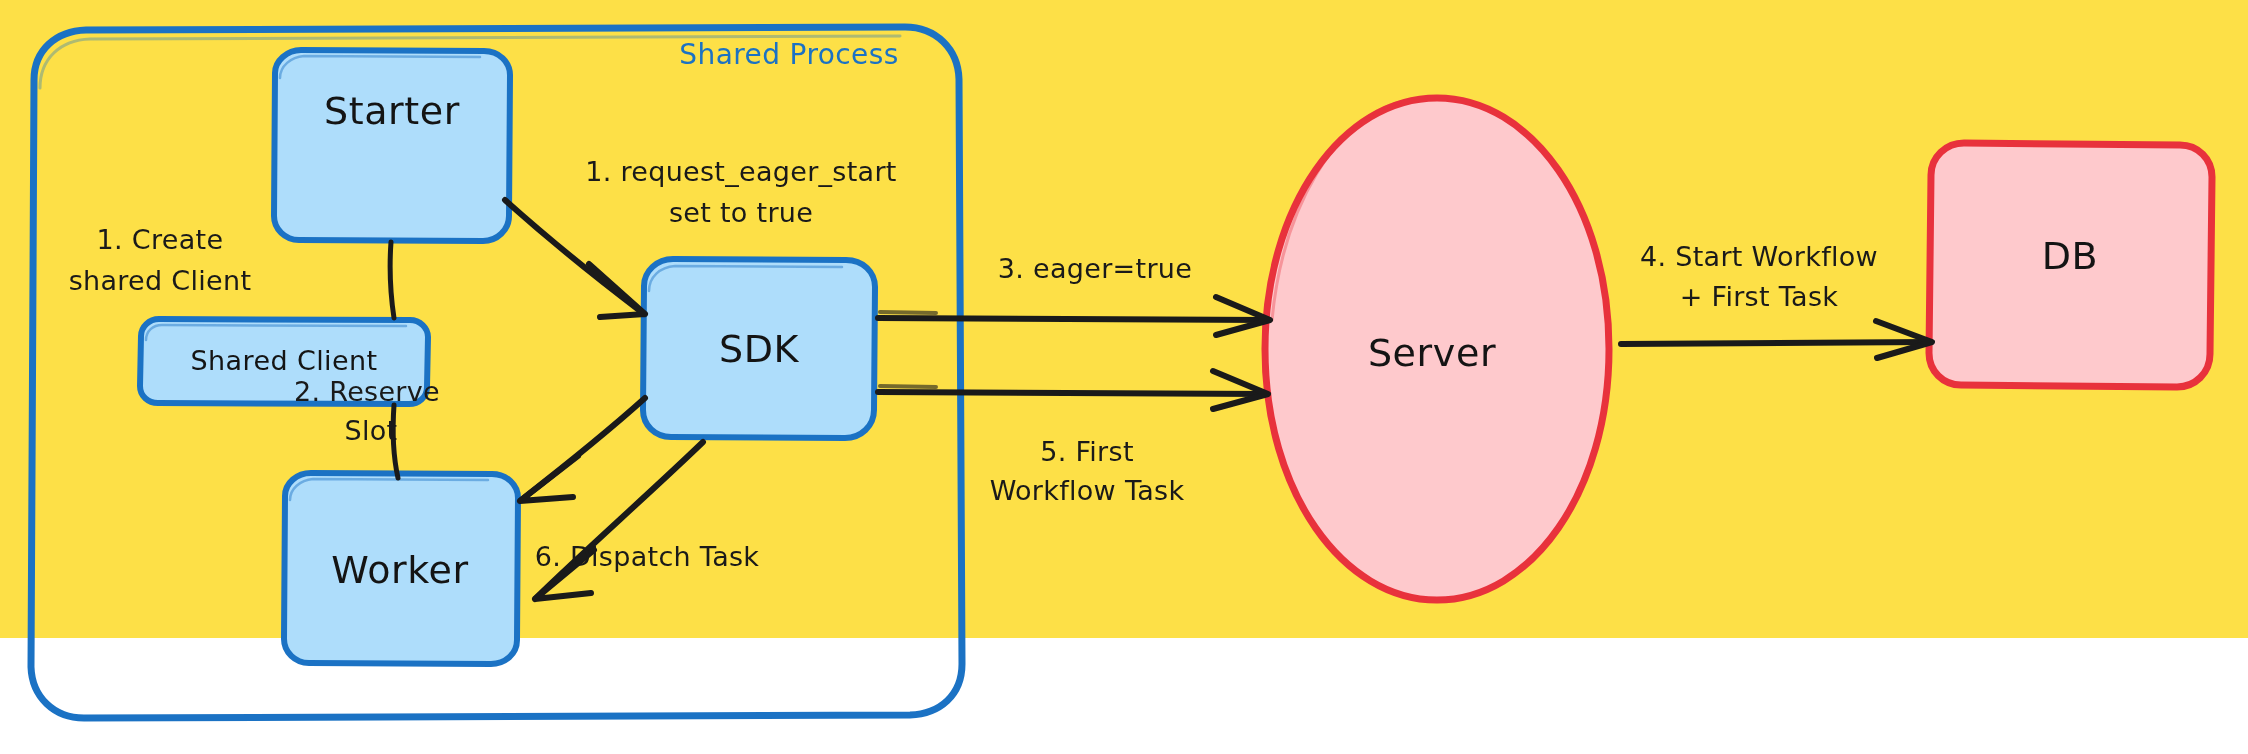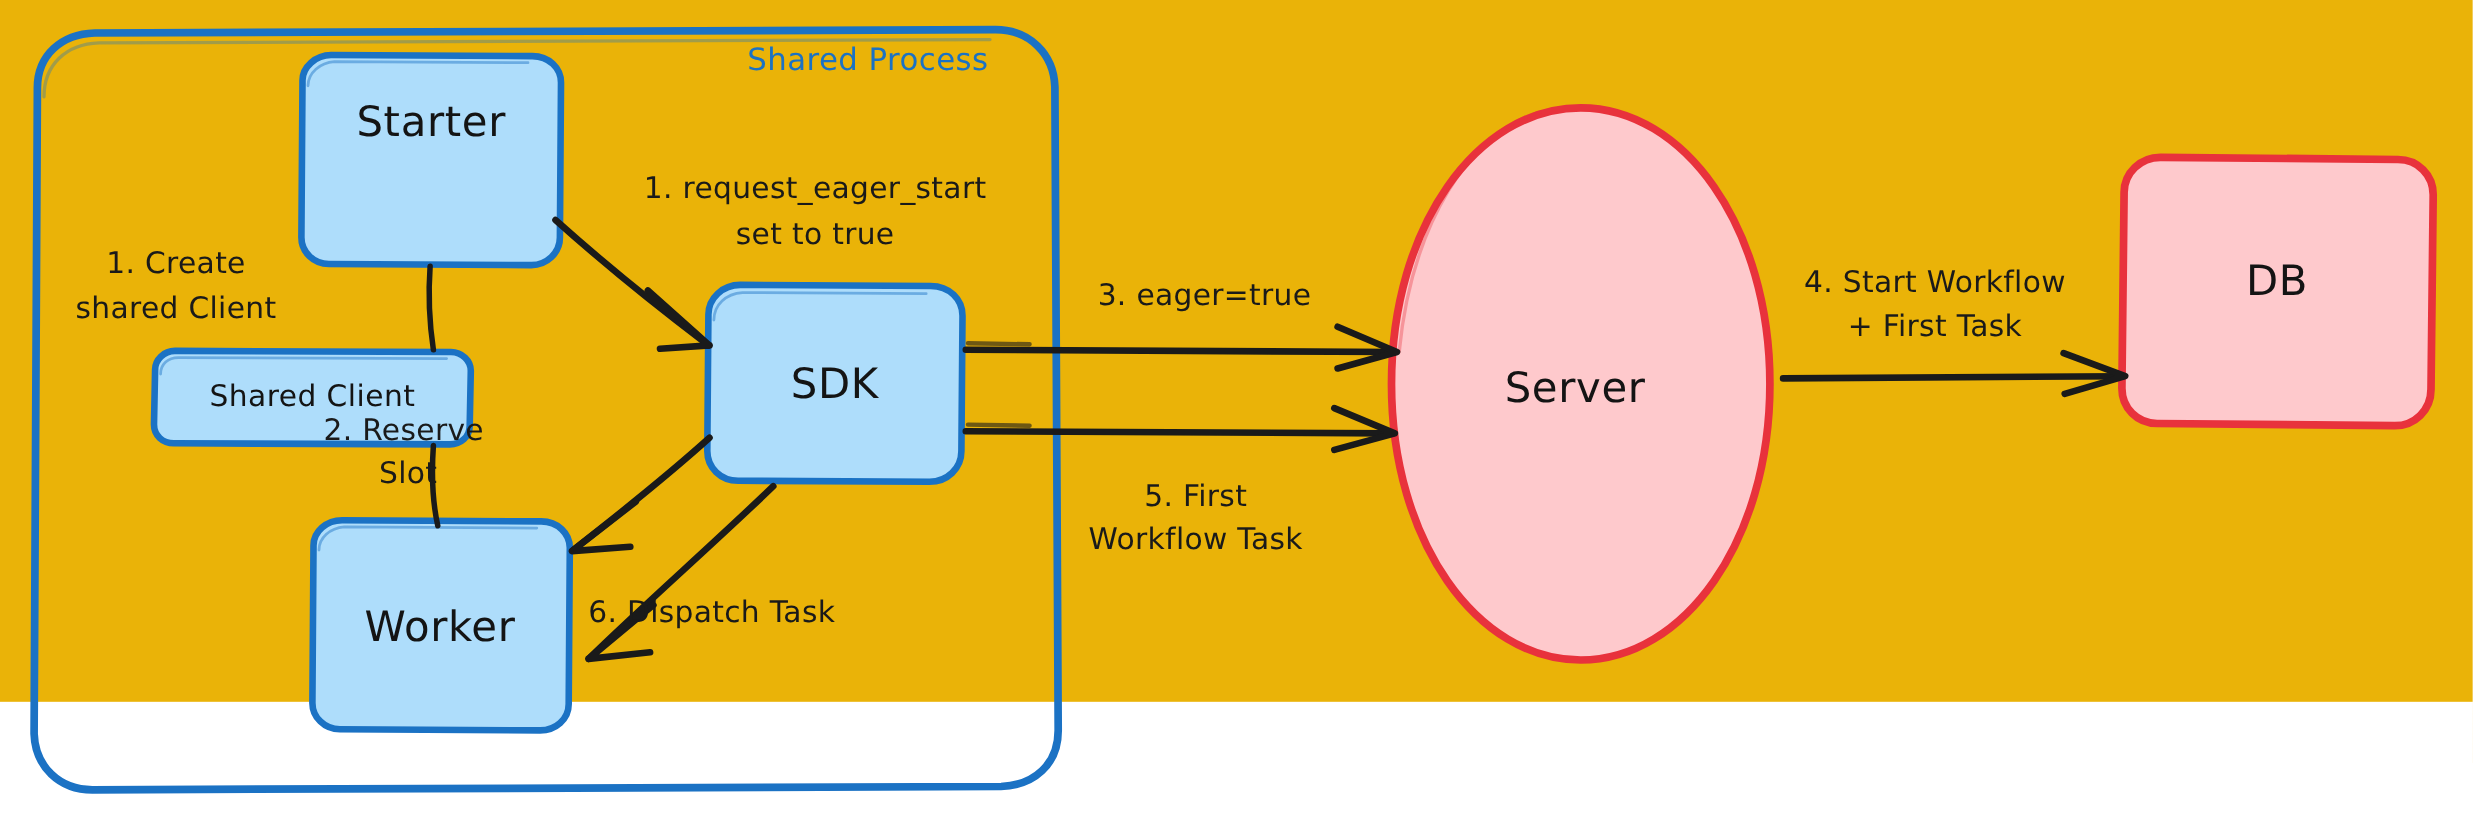--- a/index.html
+++ b/index.html
@@ -10,21 +10,21 @@
   body {
     width: 2248px;
     height: 754px;
     overflow: hidden;
     font-family: "DejaVu Sans", sans-serif;
   }
   #diagram-root {
     position: relative;
     width: 2248px;
     height: 638px;
-    background: #eab308;
+    background: #fde047;
   }
   svg.canvas {
     display: block;
     width: 2248px;
     height: 754px;
   }
   .node-label {
     font-family: "DejaVu Sans", sans-serif;
     font-size: 38px;
     fill: #141414;

